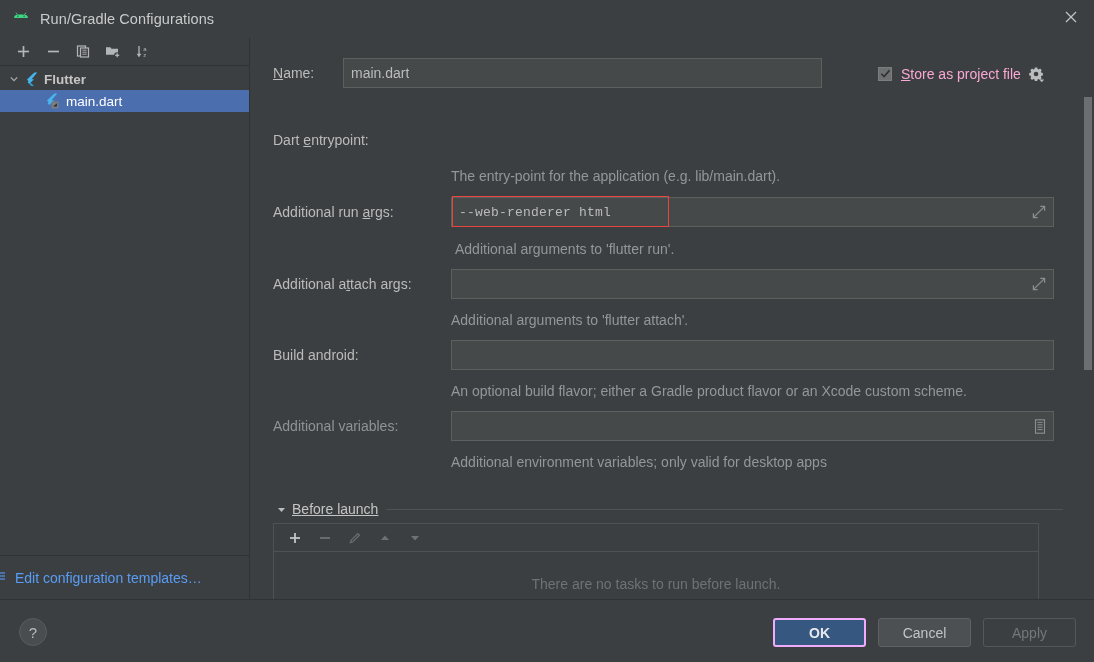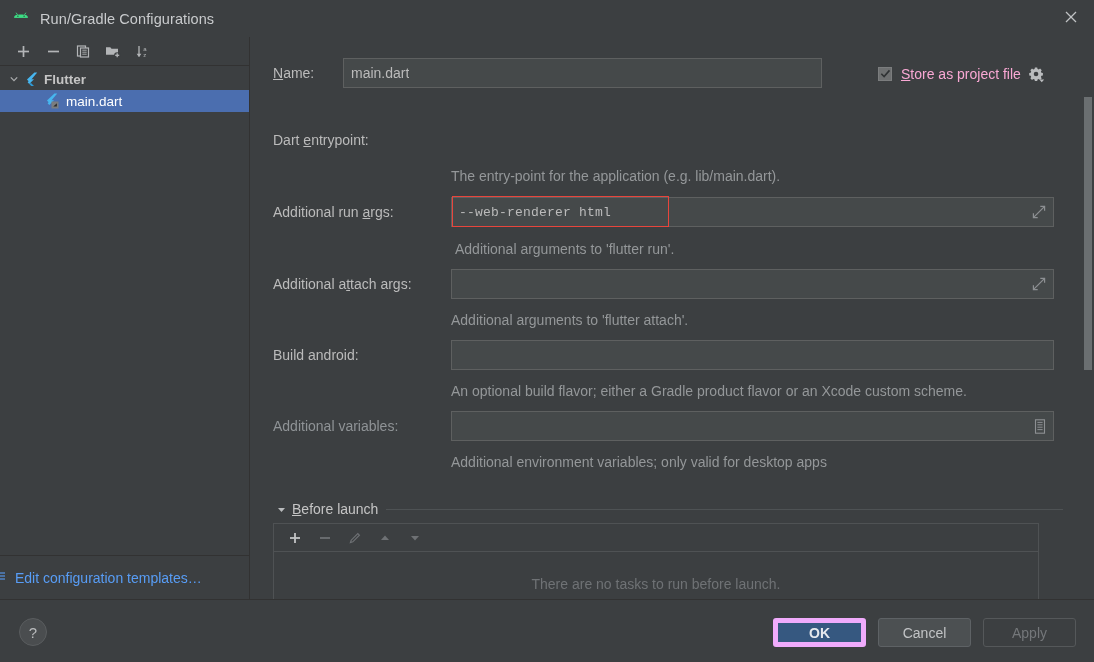--- a/index.html
+++ b/index.html
@@ -236,20 +236,21 @@
     left: 22px;
     top: 464px;
     width: 790px;
   }
   .sec-arrow { width: 16px; height: 16px; display:flex; align-items:center; justify-content:center; cursor:pointer;}
   .sec-title {
     margin-left: 3px;
     font-size: 14px;
     color: #c5c5c5;
     white-space: nowrap;
+    text-decoration: underline;
   }
   .sec-title u { text-decoration: underline; }
   .sec-rule {
     flex: 1;
     height: 1px;
     background: #4e5254;
     margin-left: 8px;
   }
 
   .bl-panel {
@@ -326,21 +327,21 @@
     height: 29px;
     border-radius: 3px;
     display: flex; align-items: center; justify-content: center;
     font-size: 14px;
     box-sizing: border-box;
     cursor: pointer;
   }
   .btn-ok {
     left: 773px; width: 93px;
     background: #365880;
-    border: 5px solid #f0abfc;
+    border: 2px solid #f0abfc;
     color: #e6e9ed;
     font-weight: bold;
   }
   .btn-cancel {
     left: 878px; width: 93px;
     background: #4c5052;
     border: 1px solid #5e6265;
     color: #c2c4c6;
   }
   .btn-apply {

